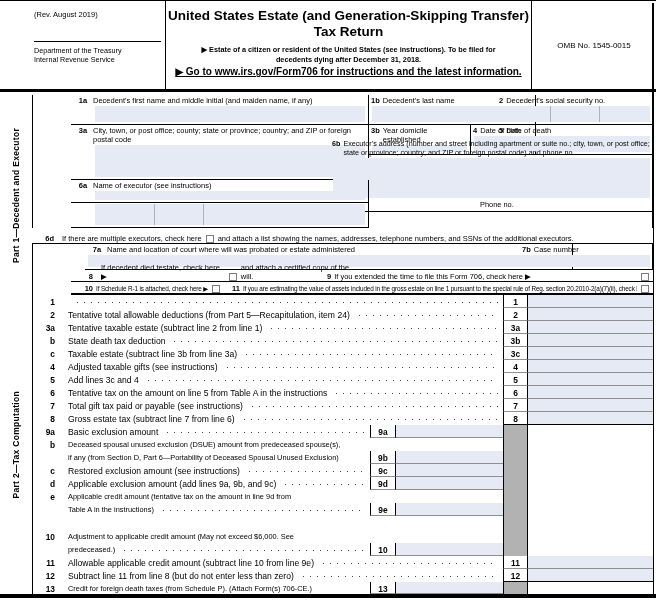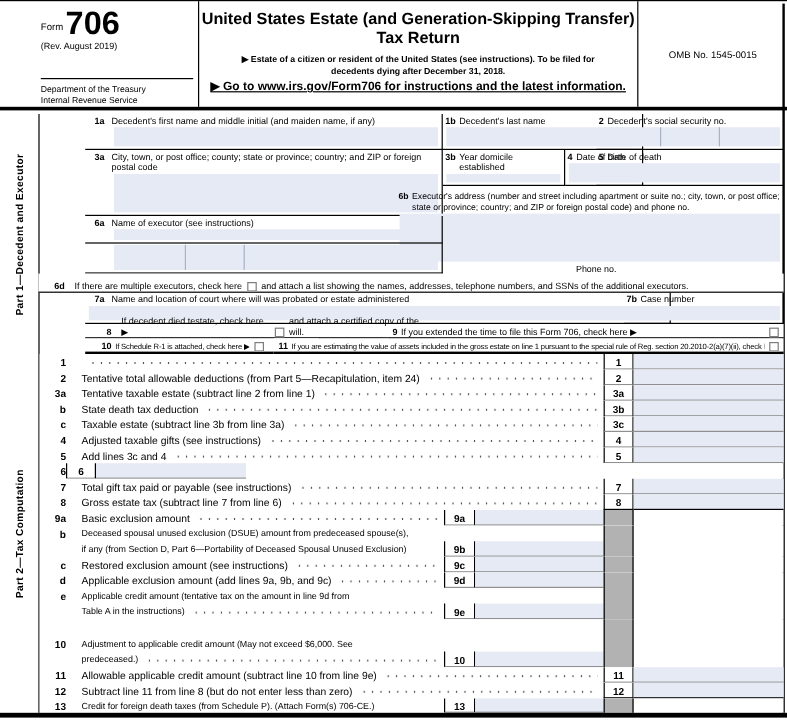--- a/index.html
+++ b/index.html
@@ -74,24 +74,20 @@
             border-left:1px solid #000; border-right:1px solid #000; }
   .bdark .bx, .bdark .fld { border-bottom-color:#000; }
 </style>
 </head>
 <body>
 
 <div class="page">
 
   <div class="header">
     <div class="h-left">
-      <div class="formline">
-        <span class="form-word">Form</span>
-        <span class="form-number">706</span>
-      </div>
       <div class="rev">(Rev. August 2019)</div>
       <div class="dept">
         <div>Department of the Treasury</div>
         <div>Internal Revenue Service</div>
       </div>
     </div>
     <div class="h-mid">
       <div class="title">
         <div>United States Estate (and Generation-Skipping Transfer)</div>
         <div>Tax Return</div>
@@ -162,21 +158,21 @@
       <div class="fldp full"></div>
     </div>
     <div class="cell bB" style="left:497px;top:30px;width:156px;height:30px;">
       <div class="hd">
           <span class="numi">5</span>
           <span>Date of death</span>
         </div>
       <div class="fldp full"></div>
     </div>
 
-    <div class="cell bB" style="left:330px;top:64px;width:323px;height:73px;font-size:7.2px;">
+    <div class="cell bB" style="left:330px;top:44px;width:323px;height:73px;font-size:7.2px;">
       <div class="hd hang">
           <span class="numi">6b</span>
           <span>Executor's address (number and street including apartment or suite no.; city, town, or post office; state or province; country; and ZIP or foreign postal code) and phone no.</span>
         </div>
       <div class="fldp full"></div>
       <div class="phrow">Phone no.</div>
     </div>
 
     <div class="cell bR bB" style="left:32px;top:85px;width:298px;height:23px;">
       <div class="hd">
@@ -192,21 +188,21 @@
       </div>
     </div>
 
     <div class="irow bB" style="left:32px;top:133px;width:621px;height:16px;">
       <span class="num">6d</span>
       <span>If there are multiple executors, check here</span>
       <span class="cb"></span>
       <span>and attach a list showing the names, addresses, telephone numbers, and SSNs of the additional executors.</span>
     </div>
 
-    <div class="cell bR bB" style="left:32px;top:149px;width:488px;height:26px;">
+    <div class="cell bR bB" style="left:46px;top:149px;width:488px;height:26px;">
       <div class="hd">
           <span class="num">7a</span>
           <span>Name and location of court where will was probated or estate administered</span>
         </div>
       <div class="fldp full"></div>
     </div>
     <div class="cell bB" style="left:520px;top:149px;width:133px;height:26px;">
       <div class="hd">
           <span class="numi">7b</span>
           <span>Case number</span>
@@ -298,20 +294,24 @@
       <span class="rn">5</span>
       <span class="txt">
           <span class="lb">Add lines 3c and 4</span>
           <span class="dots"></span>
         </span>
       <span class="bx">5</span>
       <span class="fld amt"></span>
     </div>
     <div class="p2row h13">
       <span class="rn">6</span>
+      <span class="txt">
+          <span class="lb">Tentative tax on the amount on line 5 from Table A in the instructions</span>
+          <span class="dots"></span>
+        </span>
       <span class="bx">6</span>
       <span class="fld amt"></span>
     </div>
     <div class="p2row h13">
       <span class="rn">7</span>
       <span class="txt">
           <span class="lb">Total gift tax paid or payable (see instructions)</span>
           <span class="dots"></span>
         </span>
       <span class="bx">7</span>

